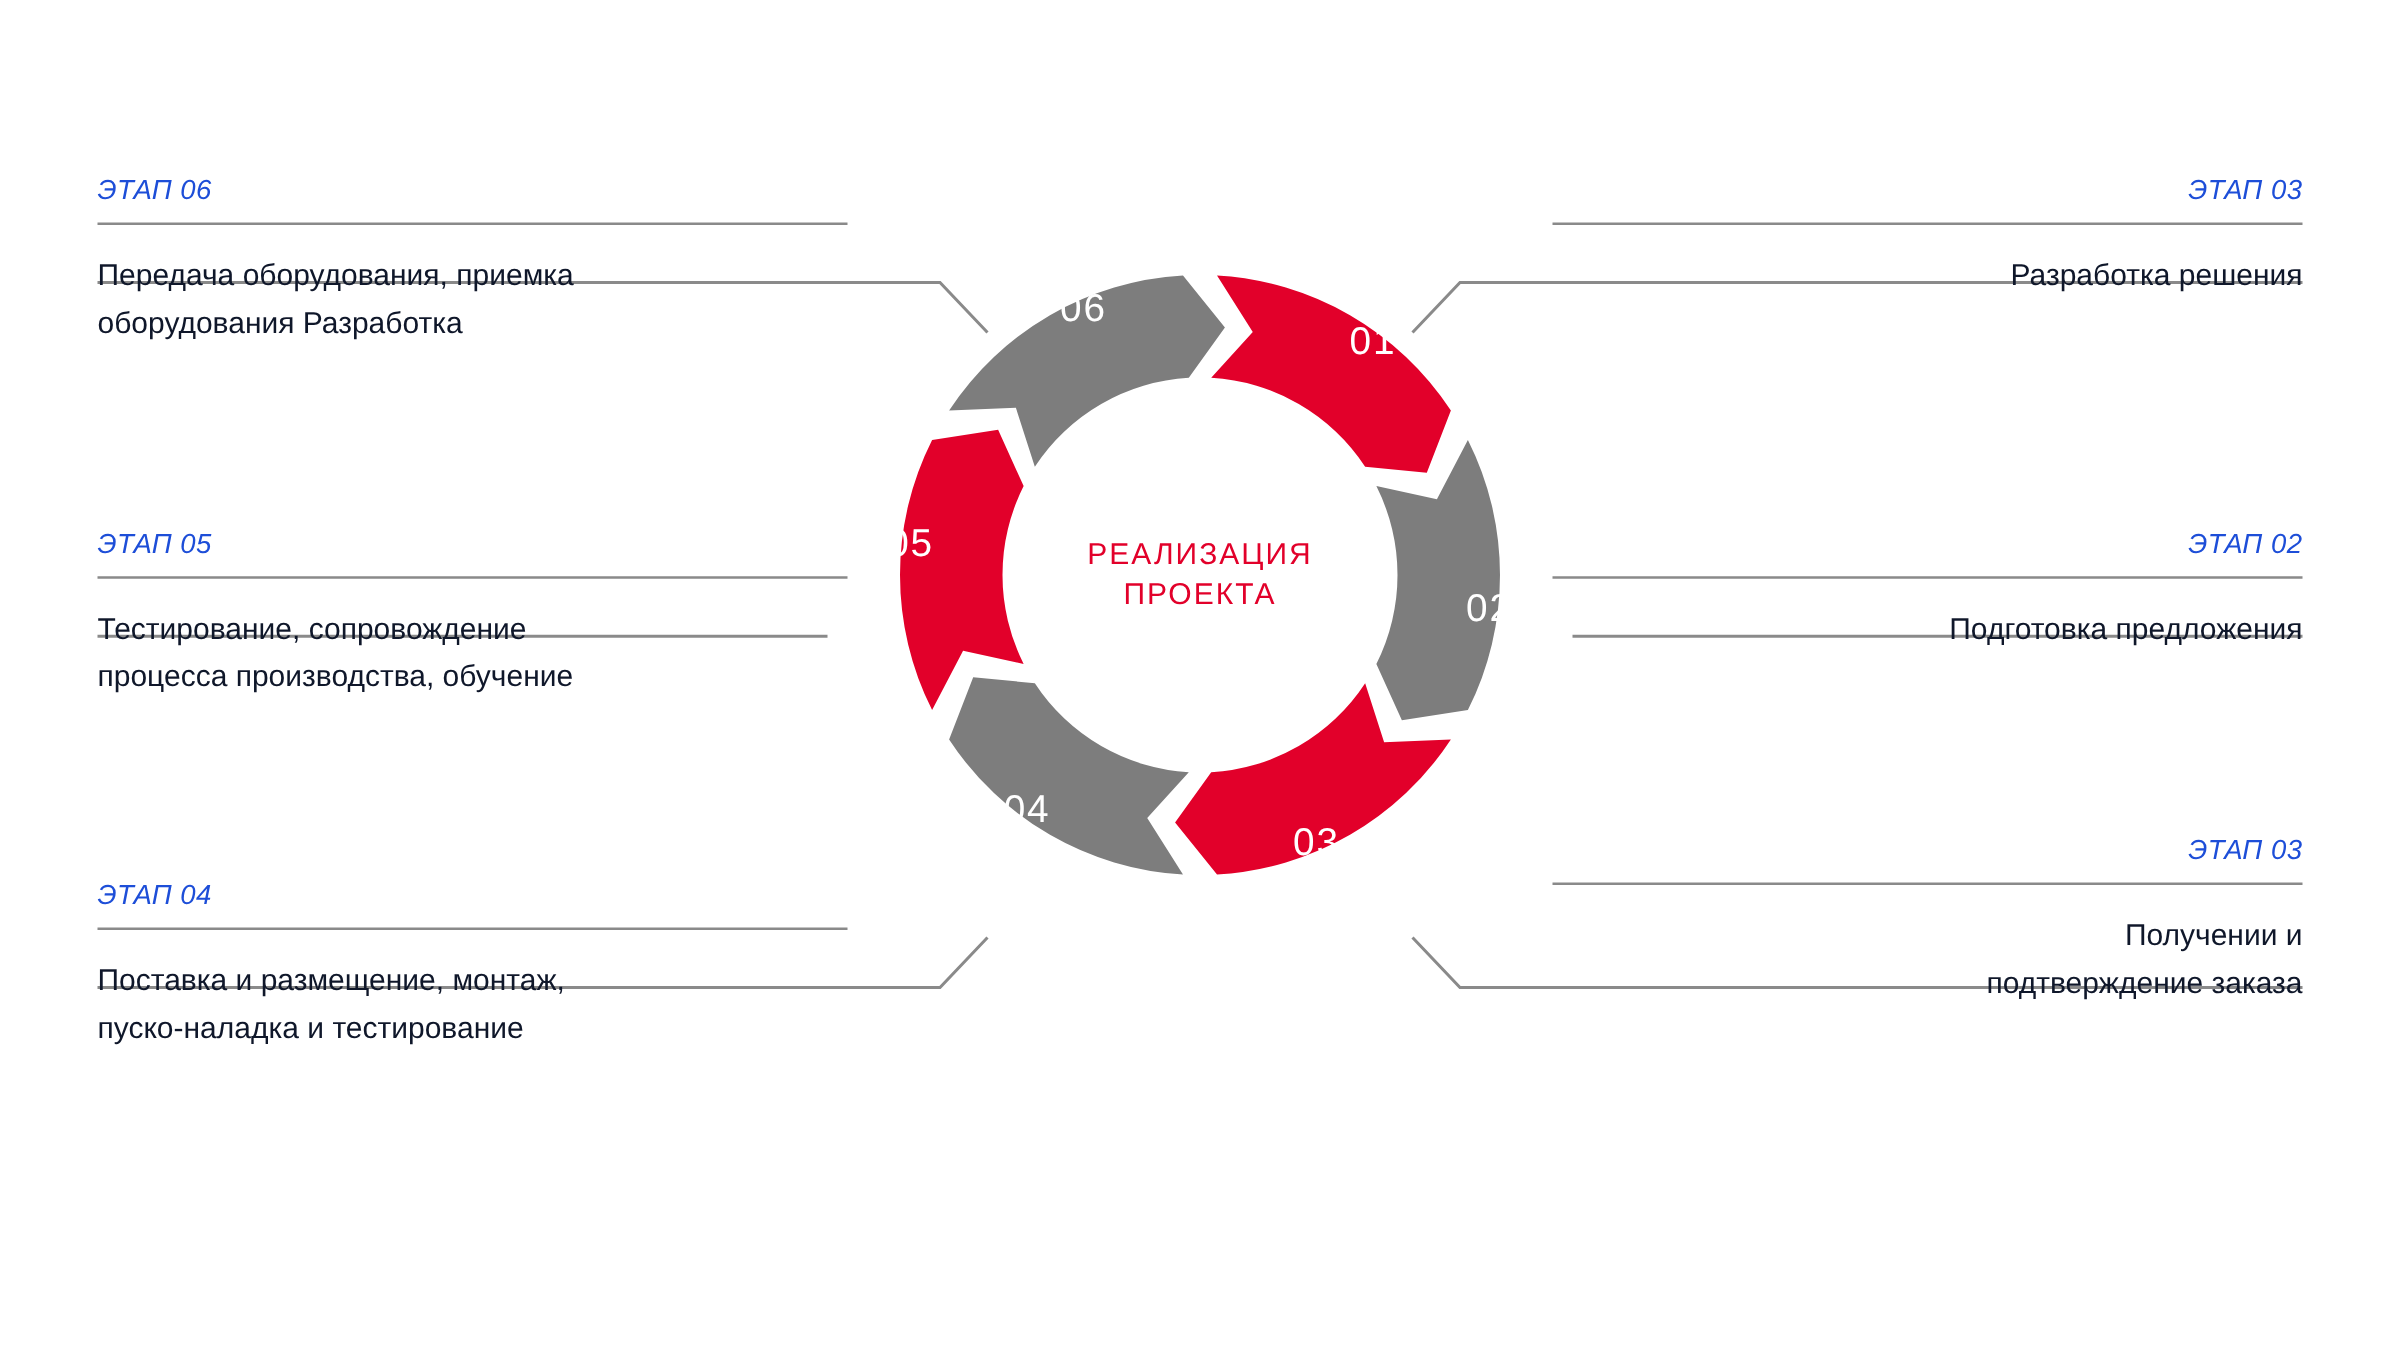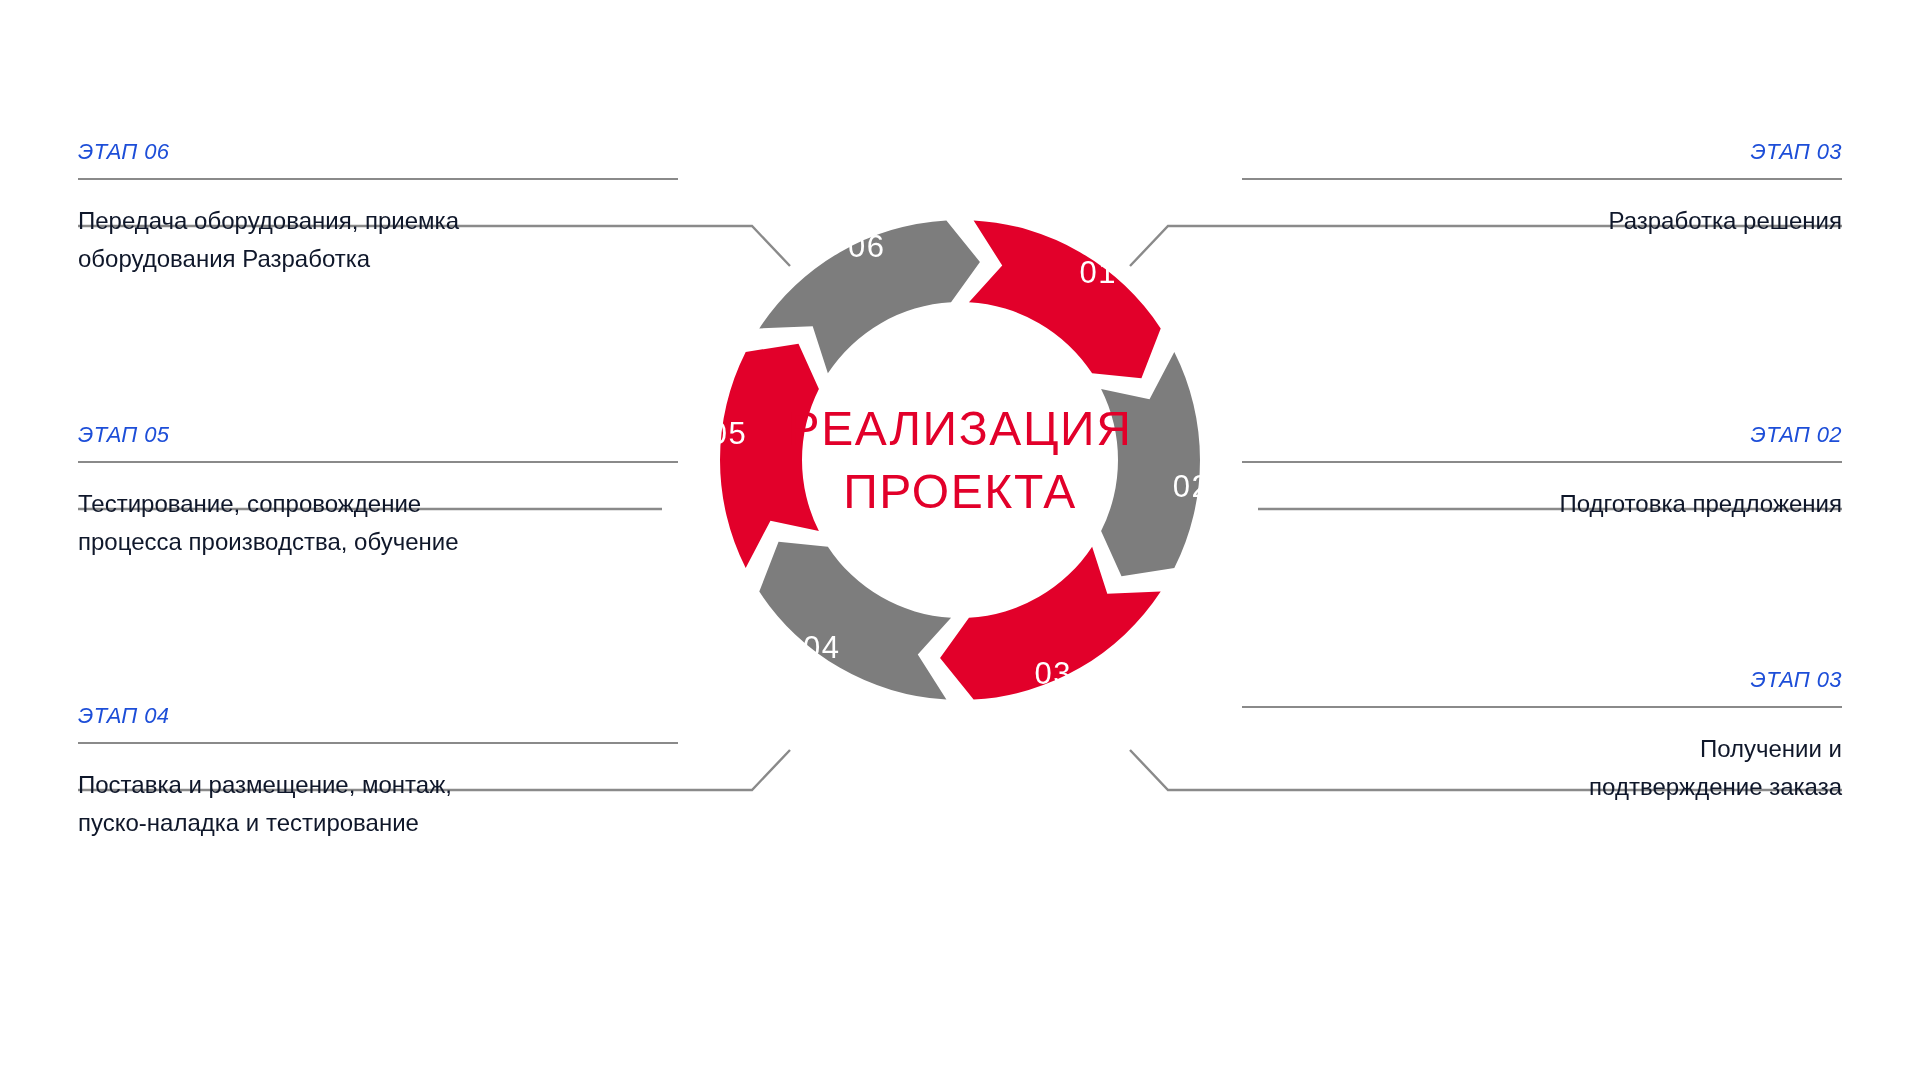--- a/index.html
+++ b/index.html
@@ -84,21 +84,21 @@
     top: 160px;
     width: 600px;
     height: 600px;
     display: flex;
     flex-direction: column;
     align-items: center;
     justify-content: center;
     pointer-events: none;
   }
   .center-line {
-    font-size: 48px;
+    font-size: 24px;
     color: #e2002a;
     letter-spacing: 1.6px;
     line-height: 1.32;
     text-align: right;
     white-space: nowrap;
   }
 </style>
 </head>
 <body>
 

